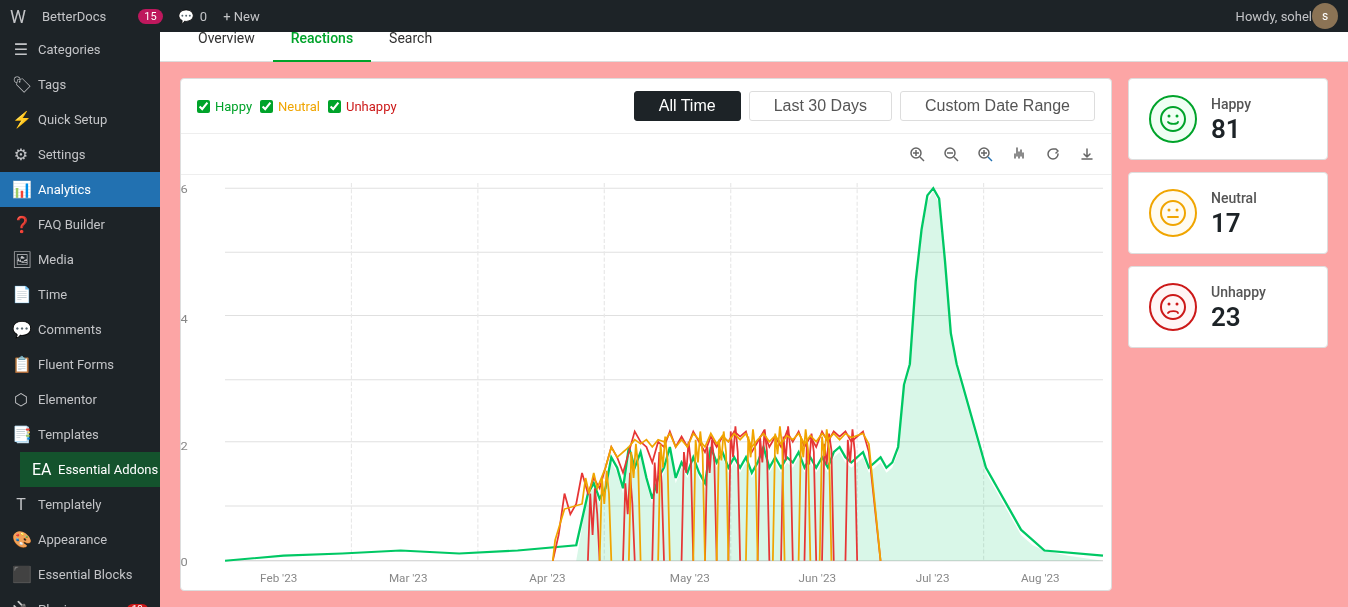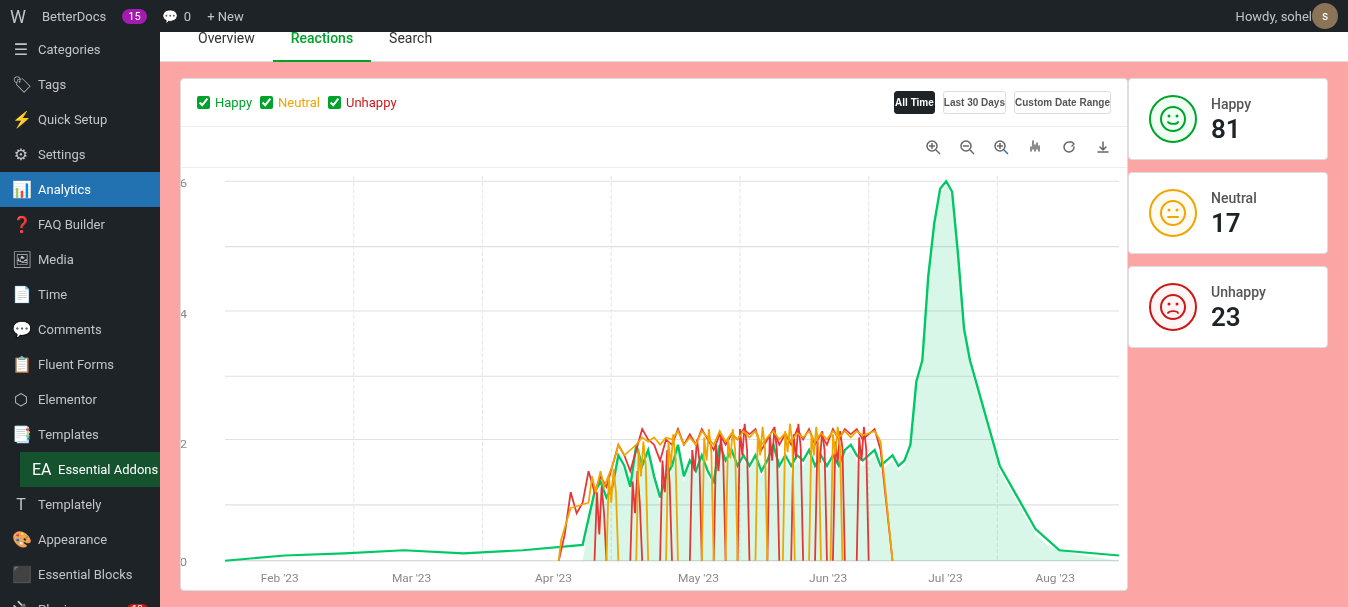--- a/index.html
+++ b/index.html
@@ -33,33 +33,33 @@
 
     
     #main { flex: 1; margin-top: 16px; background: #fca5a5; overflow: hidden; display: flex; flex-direction: column; }
 
     
     .tabs-bar { background: #fff; border-bottom: 1px solid #ddd; padding: 0 20px; display: flex; align-items: center; }
     .tab { padding: 14px 18px; font-size: 14px; cursor: pointer; color: #333; border-bottom: 2px solid transparent; margin-bottom: -1px; }
     .tab.active { color: #00a32a; border-bottom-color: #00a32a; font-weight: 500; }
 
     
-    .analytics-content { padding: 16px 20px; flex: 1; display: flex; overflow: hidden; justify-content: center; }
+    .analytics-content { padding: 16px 20px; flex: 1; display: flex; gap: 16px; overflow: hidden; justify-content: center; }
 
     
     .chart-panel { flex: 1; background: #fff; border-radius: 4px; border: 1px solid #ddd; display: flex; flex-direction: column; overflow: hidden; }
 
     
     .filter-bar { display: flex; align-items: center; gap: 8px; padding: 12px 16px; border-bottom: 1px solid #eee; flex-wrap: wrap; }
     .filter-checkbox { display: flex; align-items: center; gap: 5px; font-size: 13px; cursor: pointer; }
     .filter-checkbox input[type=checkbox] { accent-color: #00a32a; }
     .filter-checkbox.happy { color: #00a32a; }
     .filter-checkbox.neutral { color: #f0a500; }
     .filter-checkbox.unhappy { color: #cc1818; }
-    .date-btn { padding: 5px 0; border: 1px solid #ddd; border-radius: 3px; font-size: 10px; cursor: pointer; background: #fff; color: #555; font-weight: bold; }
+    .date-btn { padding: 5px 24px; border: 1px solid #ddd; border-radius: 3px; font-size: 16px; cursor: pointer; background: #fff; color: #555; }
     .date-btn.active { background: #1d2327; color: #fff; border-color: #1d2327; }
     .filter-spacer { flex: 1; }
 
     
     .chart-area { flex: 1; position: relative; padding: 10px 10px 30px 40px; overflow: hidden; }
 
     
     .stats-panel { width: 200px; display: flex; flex-direction: column; gap: 12px; flex-shrink: 0; }
     .stat-card { background: #fff; border-radius: 4px; border: 1px solid #ddd; padding: 16px 20px; display: flex; align-items: center; gap: 14px; }
     .stat-icon { width: 48px; height: 48px; border-radius: 50%; display: flex; align-items: center; justify-content: center; font-size: 24px; flex-shrink: 0; }
@@ -81,21 +81,21 @@
   </style>
 </head>
 <body>
 
 <div id="wpadminbar">
   <span class="adminbar-logo">W</span>
   <span class="adminbar-item">
     <span>BetterDocs</span>
   </span>
   <span class="adminbar-item">
-    <span style="background:#a21caf;color:#fff;border-radius:10px;padding:1px 6px;font-size:11px;">15</span>
+    <span style="background:#be185d;color:#fff;border-radius:10px;padding:1px 6px;font-size:11px;margin-left:16px;">15</span>
   </span>
   <span class="adminbar-item">
     💬 <span>0</span>
   </span>
   <span class="adminbar-item">+ New</span>
   <div class="adminbar-right">
     <span>Howdy, sohel</span>
     <div class="adminbar-avatar">s</div>
   </div>
 </div>

